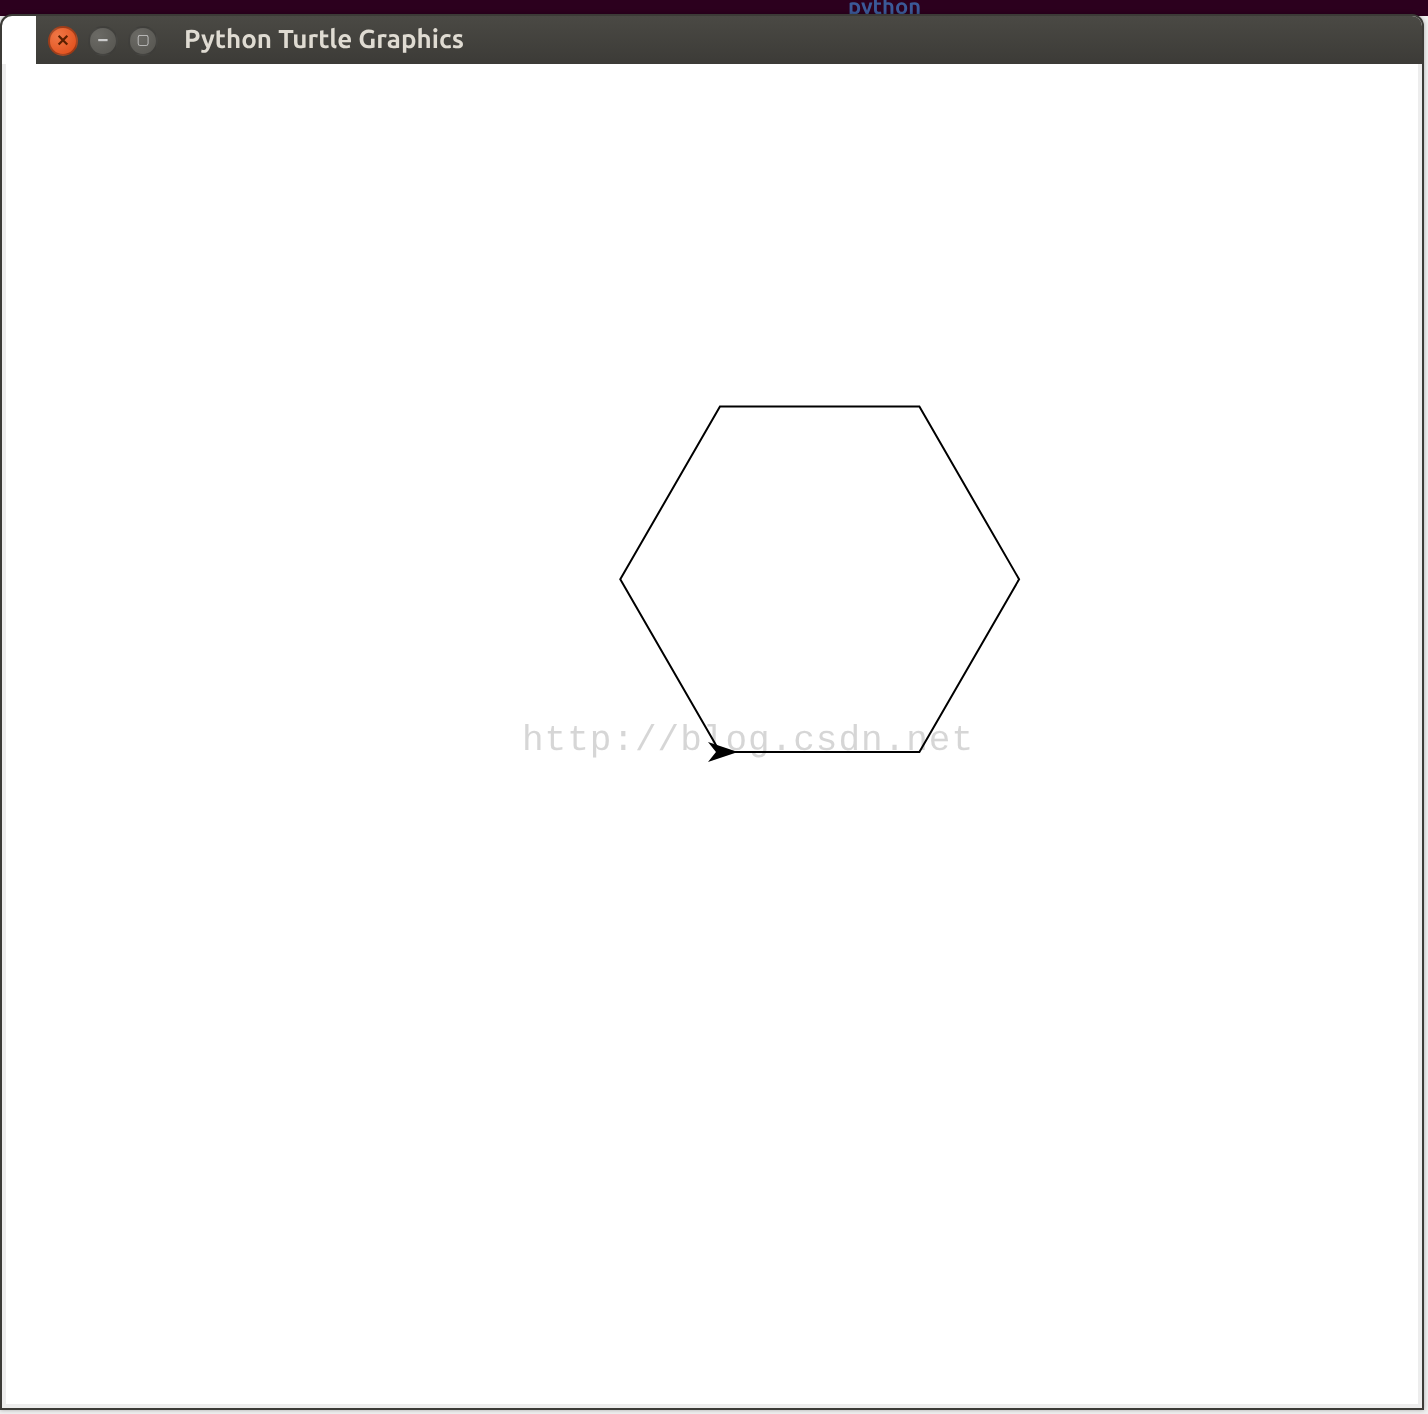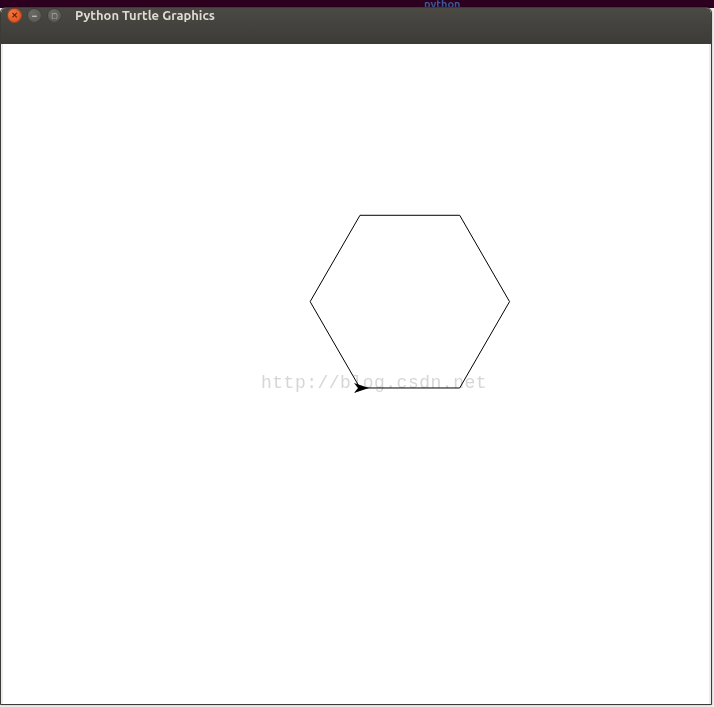--- a/index.html
+++ b/index.html
@@ -39,26 +39,27 @@
       left: 0;
       width: 712px;
       height: 698px;
       background: #ffffff;
       border: 1px solid #3c3b37;
       border-radius: 6px 6px 0 0;
       overflow: hidden;
       box-shadow: 0 0 2px rgba(0,0,0,0.3);
     }
     .titlebar {
-      height: 36px;
+      height: 24px;
       background: linear-gradient(to bottom, #4a4944, #3c3b37);
       display: flex;
-      align-items: flex-start;
+      align-items: center;
       padding: 0 6px;
       gap: 5px;
+      margin-left: 17px;
     }
     .win-btn {
       width: 15px;
       height: 15px;
       border-radius: 50%;
       border: 1px solid rgba(0,0,0,0.3);
       display: flex;
       align-items: center;
       justify-content: center;
       position: relative;

